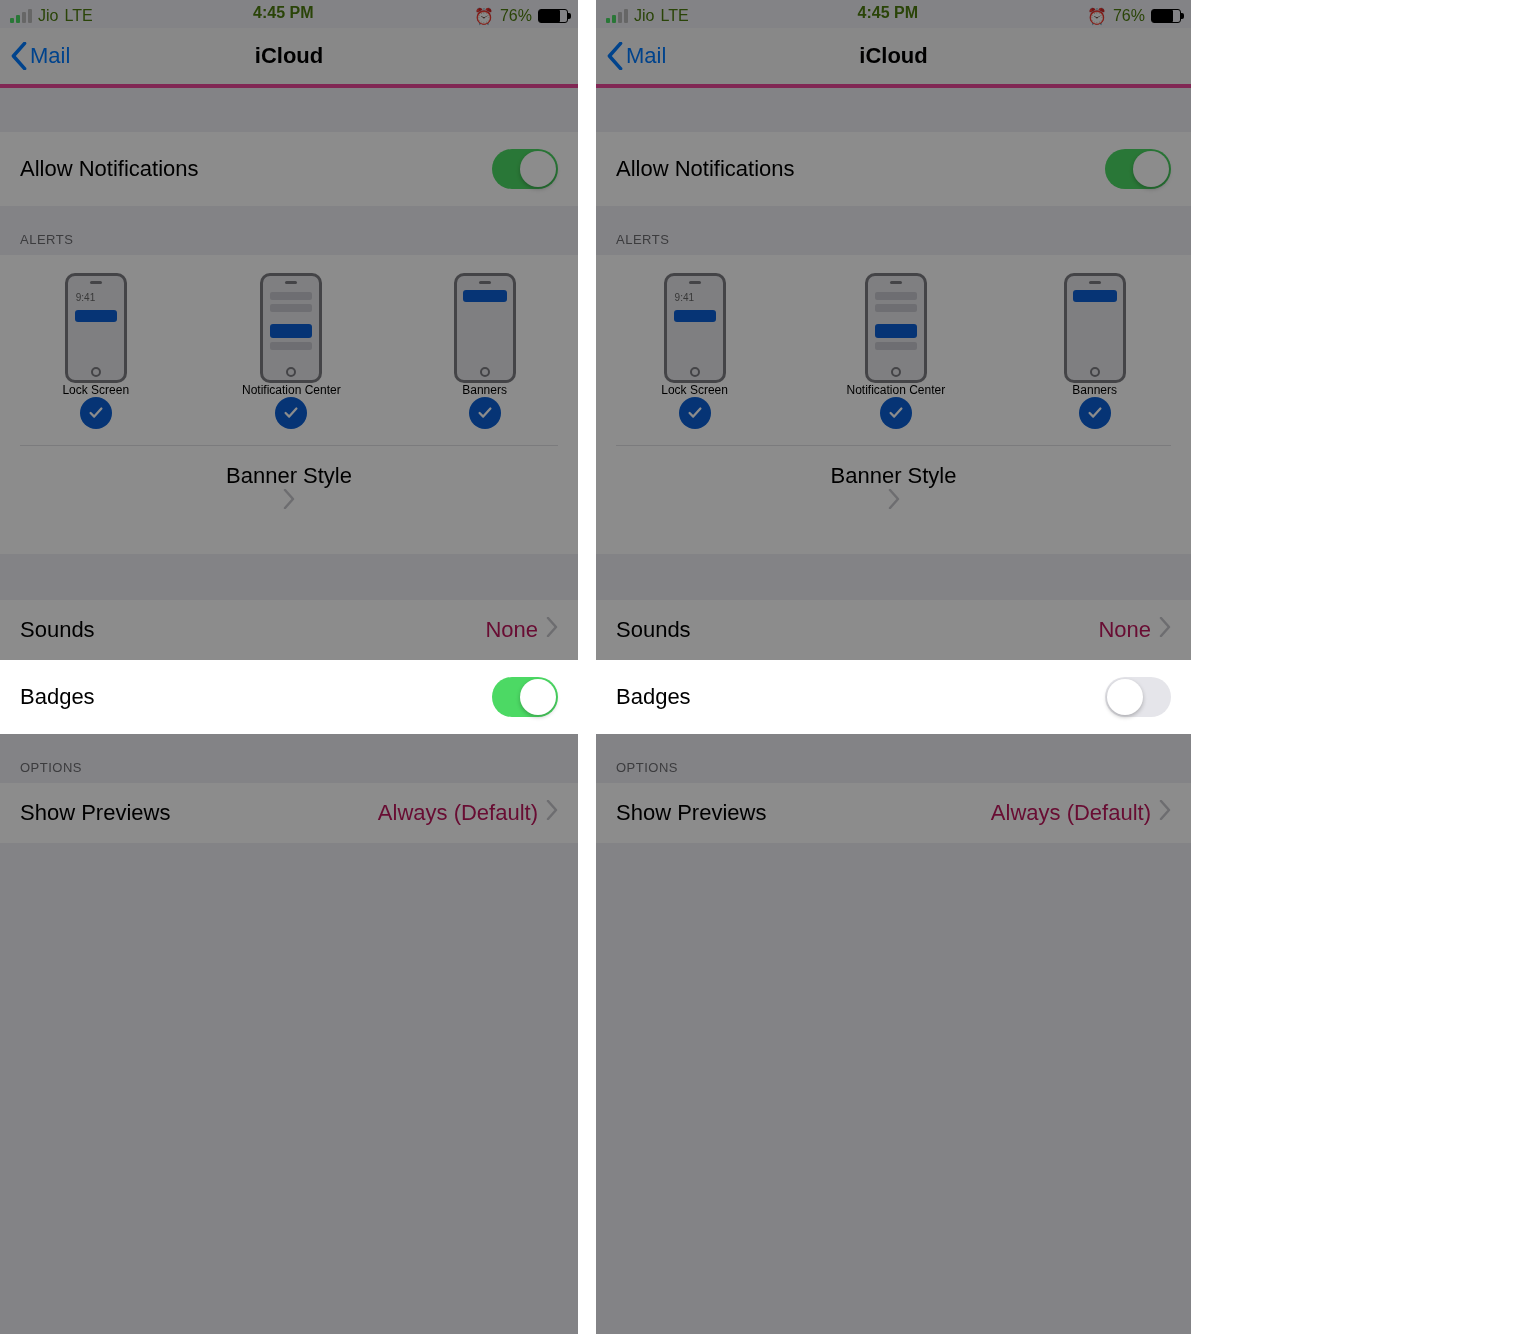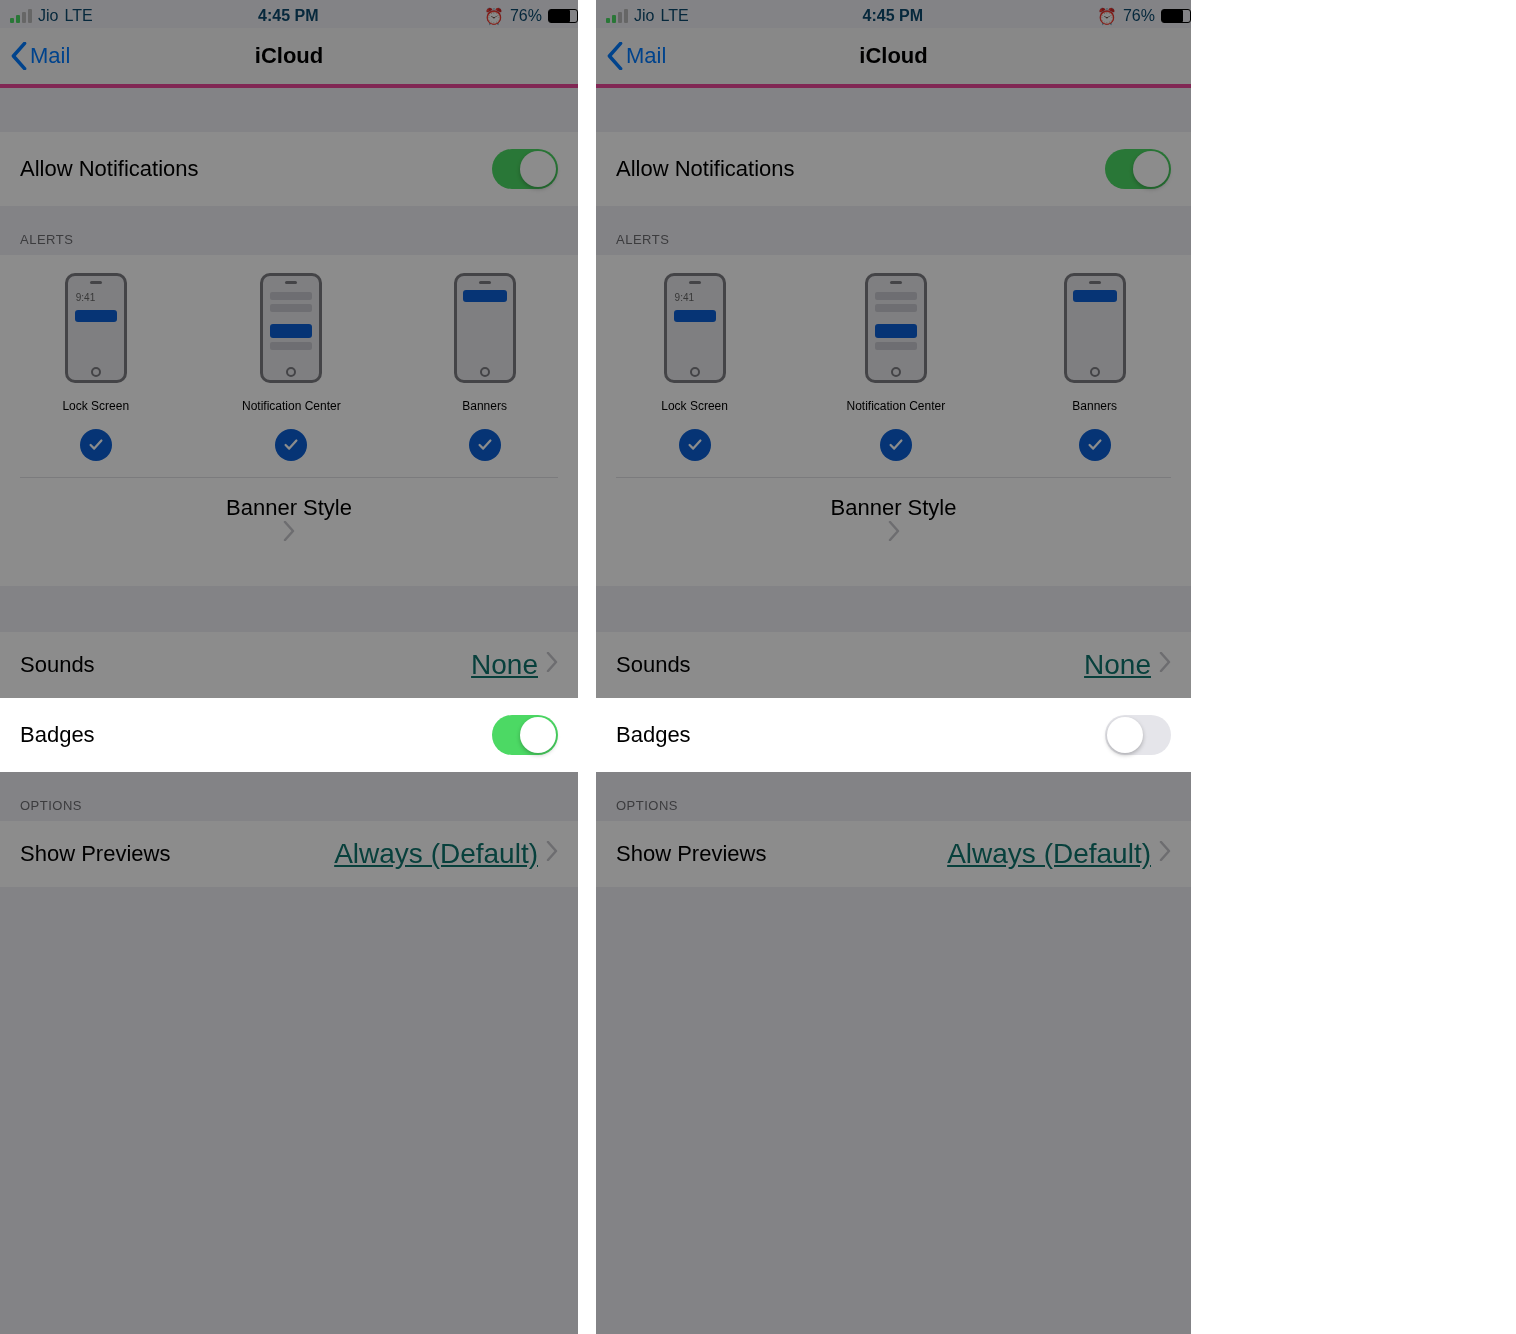--- a/index.html
+++ b/index.html
@@ -23,27 +23,26 @@
   .overlay {
     position: absolute;
     inset: 0;
     background: rgba(0,0,0,0.45);
     pointer-events: none;
     z-index: 5;
   }
 
   .status-bar {
     display: flex;
-    align-items: center;
     justify-content: space-between;
-    padding: 4px 0 0 10px;
+    padding: 4px 10px 0 10px;
     height: 28px;
     font-size: 16px;
     font-weight: 500;
-    color: #0c4a6e;
+    color: #4d7c0f;
   }
   .status-left { display: flex; align-items: center; gap: 6px; }
   .status-right { display: flex; align-items: center; gap: 6px; }
   .sig-bars { display: flex; align-items: flex-end; gap: 2px; }
   .sig-bars span { width: 4px; background: #000; border-radius: 1px; }
   .sig-bars .b1 { height: 5px; background: #4cd964;}
   .sig-bars .b2 { height: 8px; background: #4cd964;}
   .sig-bars .b3 { height: 11px; background: #bbb;}
   .sig-bars .b4 { height: 14px; background: #bbb;}
   .battery {
@@ -76,21 +75,21 @@
   .group-spacer { height: 44px; }
   .cell {
     background: #fff;
     padding: 17px 20px;
     display: flex;
     align-items: center;
     justify-content: space-between;
     font-size: 22px;
     text-align: center;
   }
-  .cell .value { color: #0f766e; font-size: 28px; margin-right: 8px; text-decoration: underline; }
+  .cell .value { color: #be185d; font-size: 22px; margin-right: 8px; }
   .cell-row-right { display:flex; align-items:center; }
 
   .section-header {
     font-size: 13px; letter-spacing: 0.5px; color: #6d6d72;
     padding: 26px 20px 8px 20px; text-transform: uppercase;
   }
 
   .toggle {
     width: 66px; height: 40px; border-radius: 20px; position: relative;
     transition: background .2s;
@@ -102,21 +101,21 @@
     border-radius: 50%; box-shadow: 0 2px 4px rgba(0,0,0,0.25);
   }
   .toggle.on .knob { right: 2px; }
   .toggle.off .knob { left: 2px; }
 
   .chevron svg { width: 12px; height: 20px; }
   .chevron { color: #c7c7cc; }
 
   .alerts-panel { background: #fff; padding: 18px 0 22px 0; }
   .alert-types { display: flex; justify-content: space-around; padding: 0 6px 16px 6px; }
-  .alert-type { display: flex; flex-direction: column; align-items: center; gap: 16px; }
+  .alert-type { display: flex; flex-direction: column; align-items: center; gap: 0; }
   .phone {
     width: 62px; height: 110px; border: 3px solid #7d7d82; border-radius: 10px;
     background: #e8e8ec; position: relative; overflow: hidden;
   }
   .phone .spk { position:absolute; top:5px; left:50%; transform:translateX(-50%);
     width:12px; height:3px; background:#7d7d82; border-radius:3px; }
   .phone .home { position:absolute; bottom:3px; left:50%; transform:translateX(-50%);
     width:10px; height:10px; border:2px solid #7d7d82; border-radius:50%; }
   .phone .time { position:absolute; top:16px; left:8px; font-size:10px; color:#666; }
   .phone .bar { position:absolute; height:12px; background:#0b60d6; border-radius:3px; }

